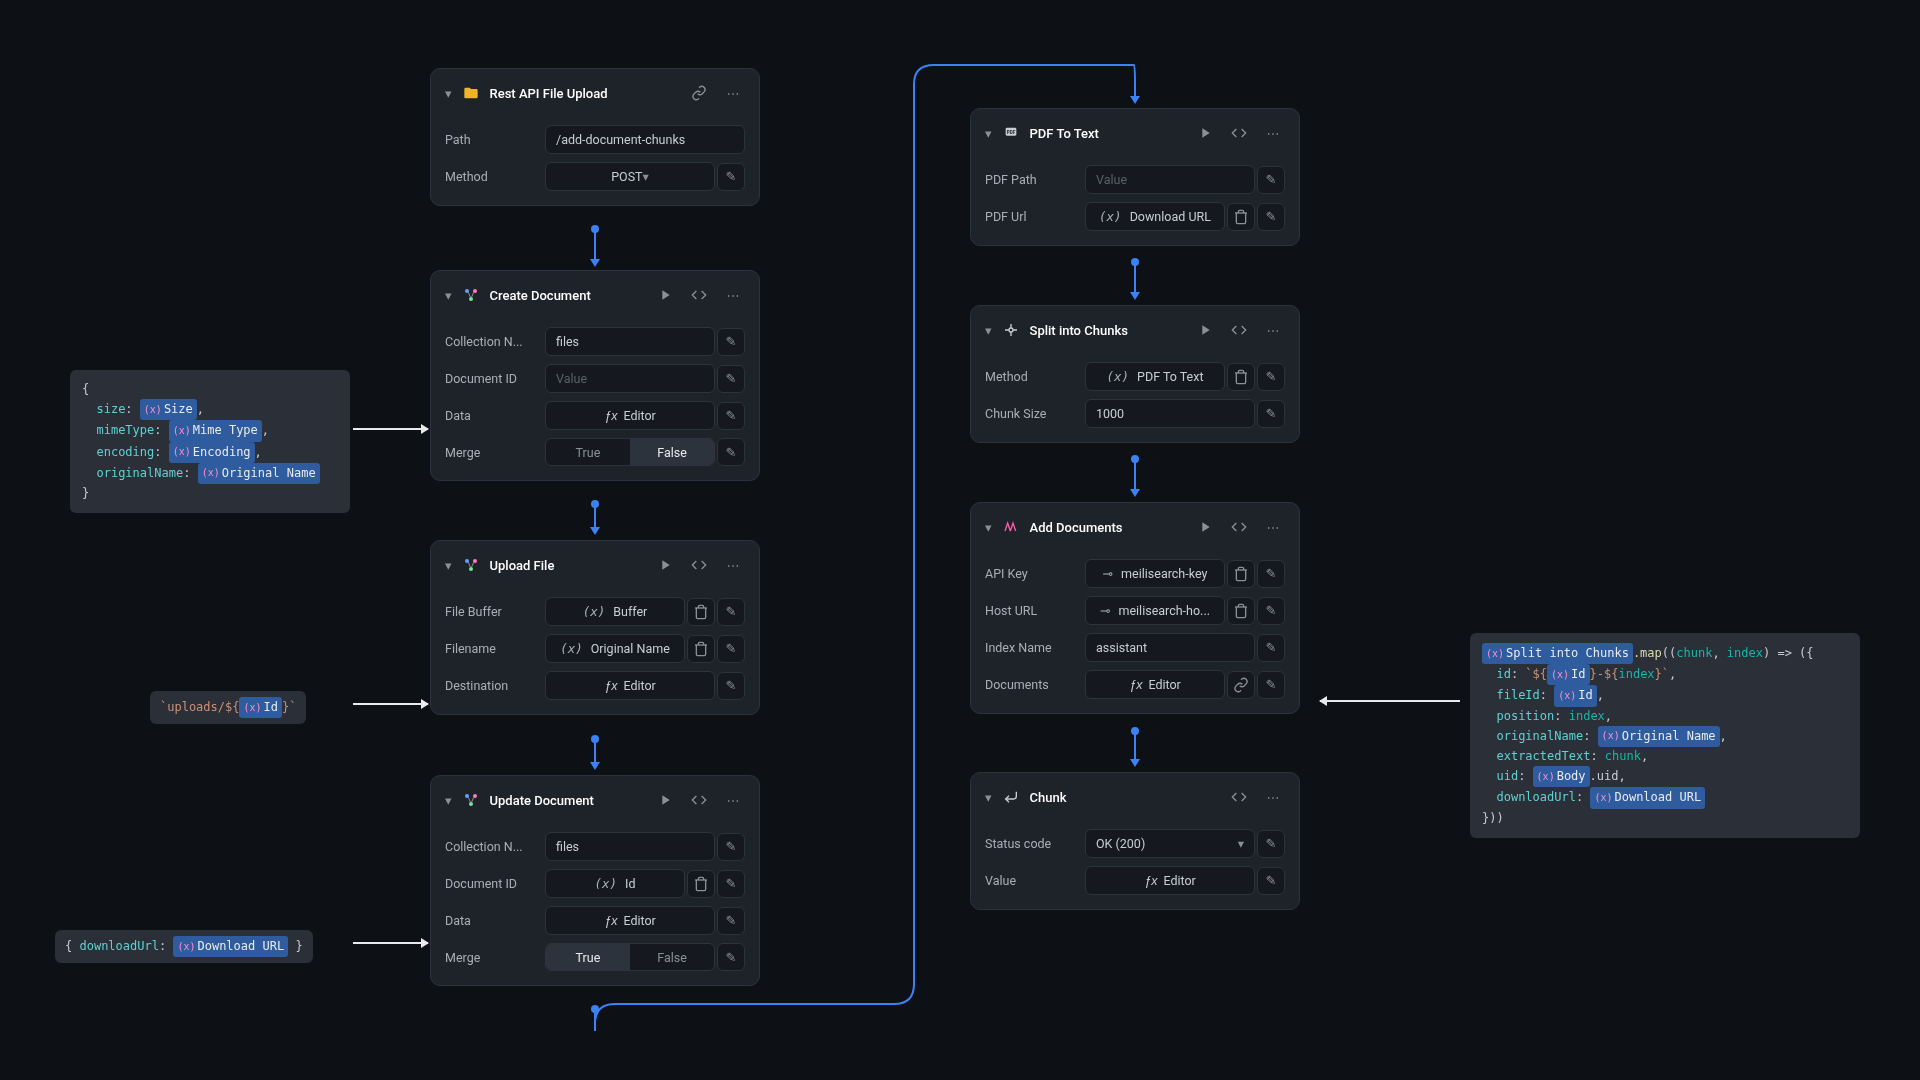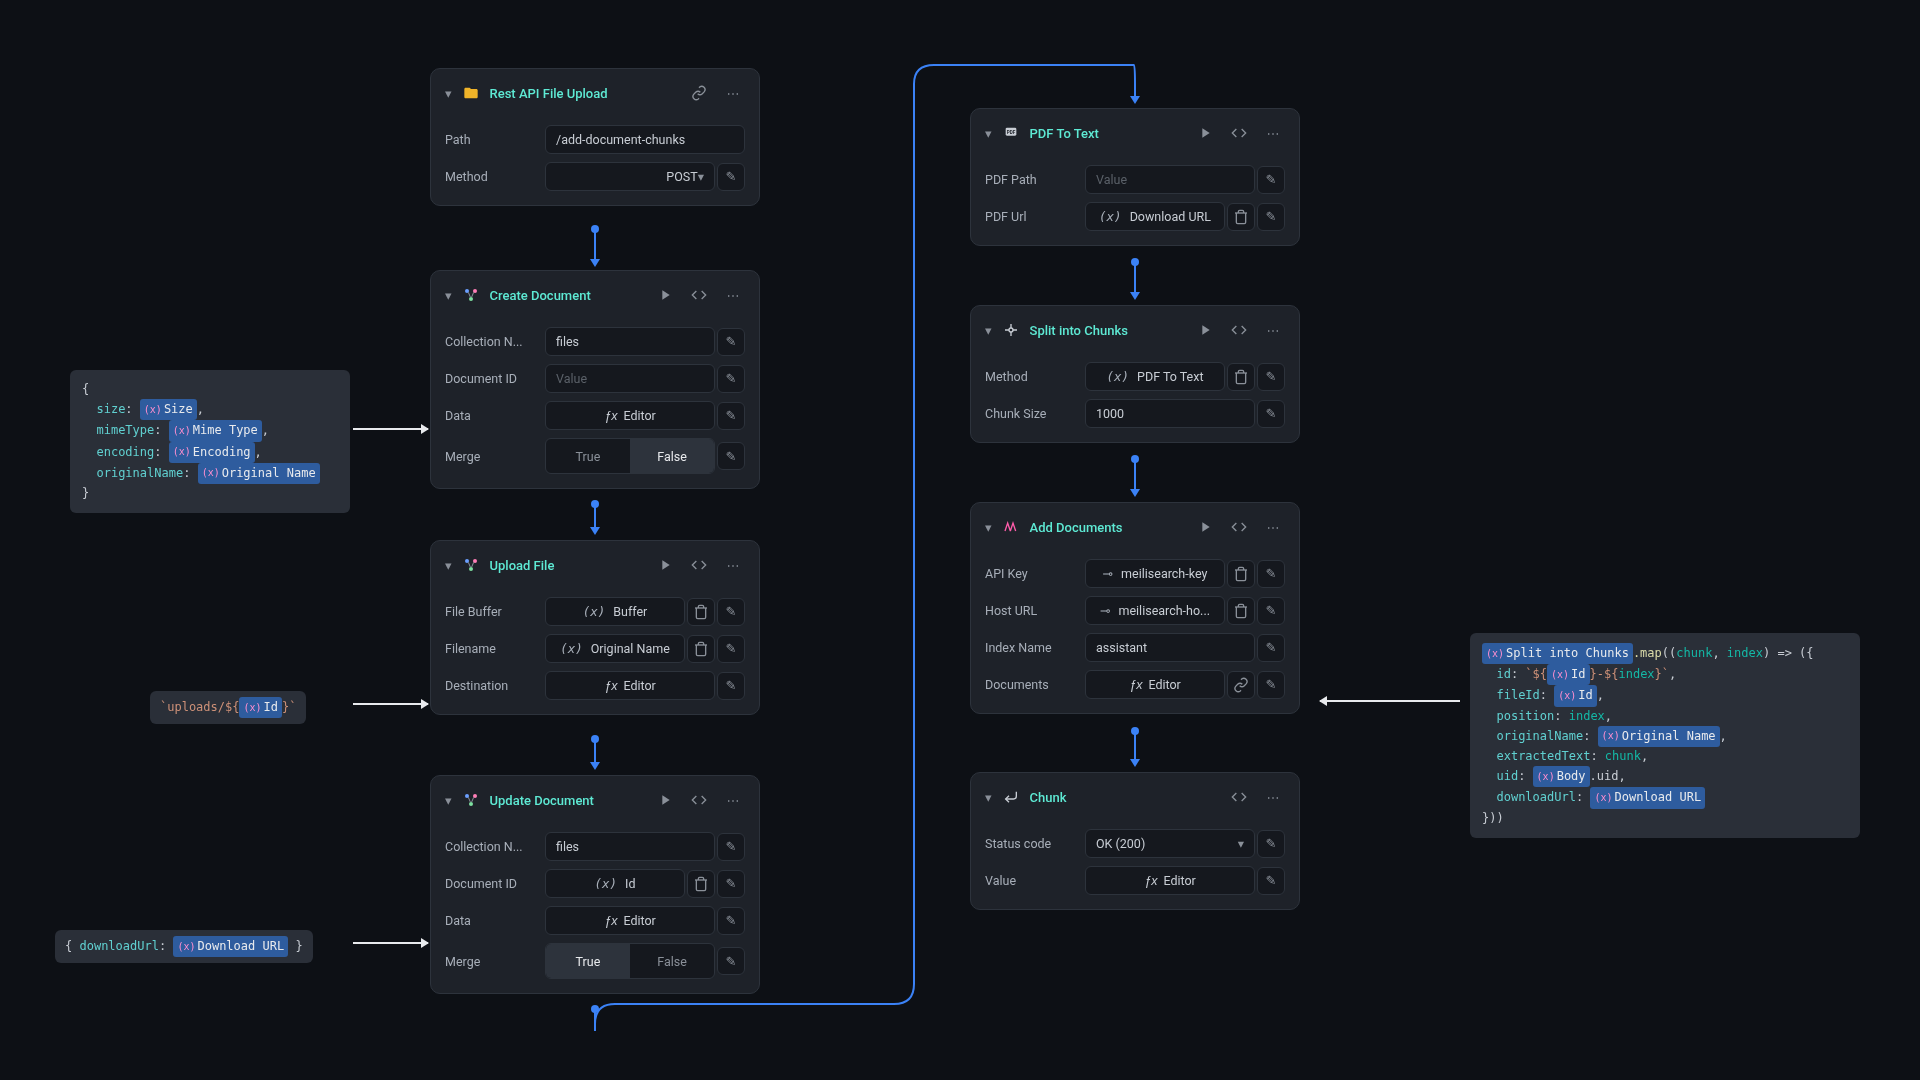--- a/index.html
+++ b/index.html
@@ -1,33 +1,33 @@
 <!DOCTYPE html>
 <html><head>
 <meta charset="utf-8">
 <style>
 *{box-sizing:border-box;margin:0;padding:0}
 body{background:#0d1015;font-family:-apple-system,BlinkMacSystemFont,'Segoe UI',Roboto,sans-serif;font-size:13px;color:#c8cdd4;width:1920px;height:1080px;position:relative;overflow:hidden}
 .node{position:absolute;background:#1e2229;border:1px solid #2d333c;border-radius:10px;padding:0;width:330px}
 .node-header{display:flex;align-items:center;padding:12px 14px;gap:10px}
 .node-header .chevron{color:#8a9099;cursor:pointer}
 .node-header .icon{width:18px;height:18px;display:flex;align-items:center;justify-content:center}
-.node-header .title{flex:1;color:#5eead4;font-weight:500}
+.node-header .title{flex:1;color:#ffffff;font-weight:500}
 .node-header .hdr-btn{width:24px;height:24px;display:flex;align-items:center;justify-content:center;color:#8a9099;cursor:pointer;border-radius:4px}
 .node-body{padding:0 14px 14px 14px}
 .field{display:flex;align-items:center;gap:2px;margin-top:8px}
 .field-label{width:98px;color:#a8afb9;font-size:12.5px;flex-shrink:0;white-space:nowrap;overflow:hidden;text-overflow:ellipsis}
 .field-input{flex:1;background:#15181e;border:1px solid #2d333c;border-radius:6px;padding:6px 10px;color:#c8cdd4;font-size:12.5px;min-height:28px;display:flex;align-items:center}
 .field-input.placeholder{color:#5a6068}
 .field-input.center{justify-content:center}
 .field-input .var-icon{font-style:italic;color:#a8afb9;margin-right:8px;font-family:monospace}
 .field-input .key-icon{margin-right:8px;color:#a8afb9}
 .field-input .fx-icon{font-style:italic;margin-right:6px;font-family:Liberation Sans, sans-serif}
 .field-btn{width:28px;height:28px;display:flex;align-items:center;justify-content:center;background:#15181e;border:1px solid #2d333c;border-radius:6px;color:#8a9099;cursor:pointer;flex-shrink:0}
-.toggle{display:flex;flex:1;background:#15181e;border:1px solid #2d333c;border-radius:6px;overflow:hidden;height:36px}
+.toggle{display:flex;flex:1;background:#15181e;border:1px solid #2d333c;border-radius:6px;overflow:hidden;height:28px}
 .toggle-opt{flex:1;display:flex;align-items:center;justify-content:center;color:#8a9099;cursor:pointer;font-size:12.5px}
 .toggle-opt.active{background:#2d333c;color:#e8eaed}
 .code-tooltip{position:absolute;background:#2a2f38;border-radius:6px;padding:10px 12px;font-family:'SF Mono',Monaco,monospace;font-size:12px;line-height:1.6}
 .code-tooltip .keyc{color:#60d0d0}
 .code-tooltip .func{color:#dcdcaa}
 .code-tooltip .param{color:#14b8a6}
 .code-tooltip .str{color:#ce9178}
 .code-tooltip .punct{color:#c8cdd4}
 .chip{background:#2e5c9e;color:#e8eaed;padding:1px 4px;border-radius:3px;display:inline-flex;align-items:center;gap:2px}
 .chip .vx{color:#ff8fcf;font-size:10px}
@@ -58,21 +58,21 @@
       </span>
     <span class="hdr-btn">⋯</span>
   </div>
   <div class="node-body">
     <div class="field">
       <div class="field-label">Path</div>
       <div class="field-input">/add-document-chunks</div>
     </div>
     <div class="field">
       <div class="field-label">Method</div>
-      <div class="field-input" style="justify-content:flex-end">
+      <div class="field-input" style="justify-content:center">
         <span>POST</span>
         <span style="color:#8a9099">▾</span>
       </div>
       <div class="field-btn">✎</div>
     </div>
   </div>
 </div>
 
 <div class="node" style="left:430px;top:270px">
   <div class="node-header">

